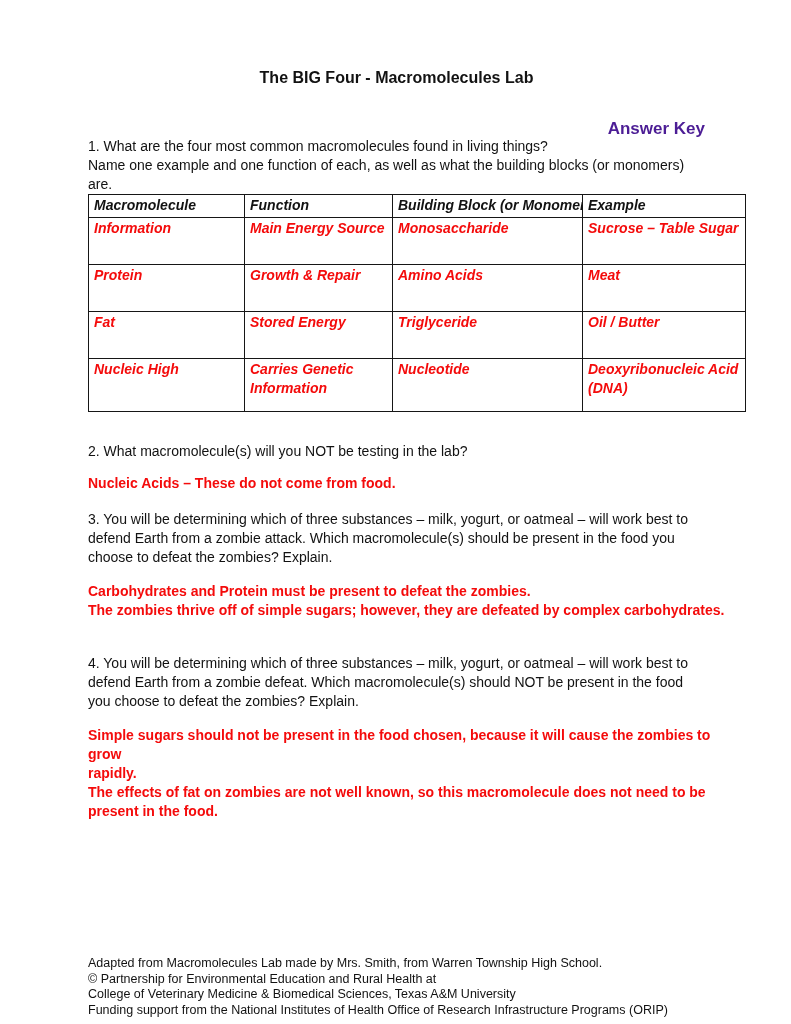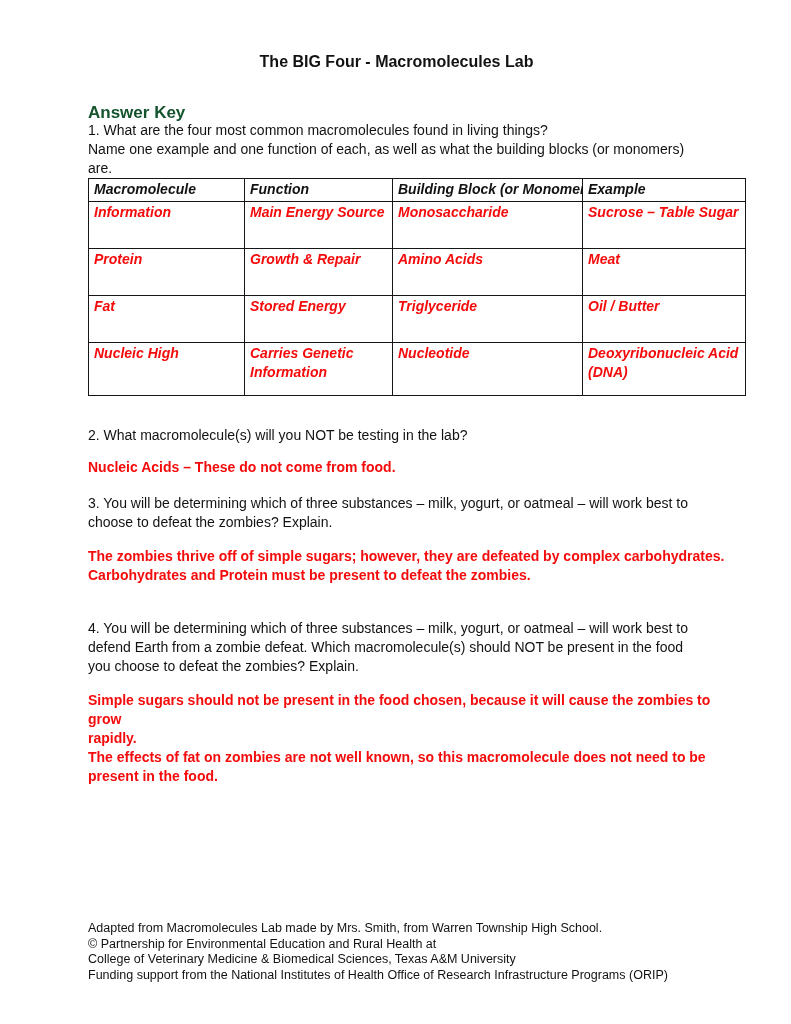--- a/index.html
+++ b/index.html
@@ -6,40 +6,40 @@
   html, body { margin: 0; padding: 0; }
   body {
     width: 791px;
     height: 1024px;
     background: #ffffff;
     color: #121212;
     font-family: "Liberation Sans", sans-serif;
     overflow: hidden;
   }
   .page {
-    padding: 52px 46px 0 88px;
+    padding: 68px 46px 0 88px;
     width: 791px;
     height: 1024px;
   }
   .content { width: 657px; }
   .doc-title {
     font-size: 16px;
     font-weight: bold;
     line-height: 20px;
     text-align: center;
     margin: 0 40px 0 0;
     color: #121212;
   }
   .answer-key {
     font-size: 17px;
     font-weight: bold;
     line-height: 20px;
-    text-align: left;
+    text-align: right;
     margin: 31px 40px 0 0;
-    color: #14532d;
+    color: #4c1d95;
   }
   .para {
     font-size: 14px;
     line-height: 19px;
     margin: 0;
   }
   .para.red { color: #f40b0b; font-weight: bold; }
   .q1 { margin-top: -2px; }
   .q2 { margin-top: 30px; }
   .a2 { margin-top: 13px; }
@@ -139,25 +139,26 @@
           <td>Deoxyribonucleic Acid (DNA)</td>
         </tr>
       </tbody>
     </table>
 
     <div class="para q2">2. What macromolecule(s) will you NOT be testing in the lab?</div>
     <div class="para red a2">Nucleic Acids – These do not come from food.</div>
 
     <div class="para q3">
       <div>3. You will be determining which of three substances – milk, yogurt, or oatmeal – will work best to</div>
+      <div>defend Earth from a zombie attack. Which macromolecule(s) should be present in the food you</div>
       <div>choose to defeat the zombies? Explain.</div>
     </div>
     <div class="para red a3">
+      <div>Carbohydrates and Protein must be present to defeat the zombies.</div>
       <div>The zombies thrive off of simple sugars; however, they are defeated by complex carbohydrates.</div>
-      <div>Carbohydrates and Protein must be present to defeat the zombies.</div>
     </div>
 
     <div class="para q4">
       <div>4. You will be determining which of three substances – milk, yogurt, or oatmeal – will work best to</div>
       <div>defend Earth from a zombie defeat. Which macromolecule(s) should NOT be present in the food</div>
       <div>you choose to defeat the zombies? Explain.</div>
     </div>
     <div class="para red a4">
       <div>Simple sugars should not be present in the food chosen, because it will cause the zombies to grow</div>
       <div>rapidly.</div>

